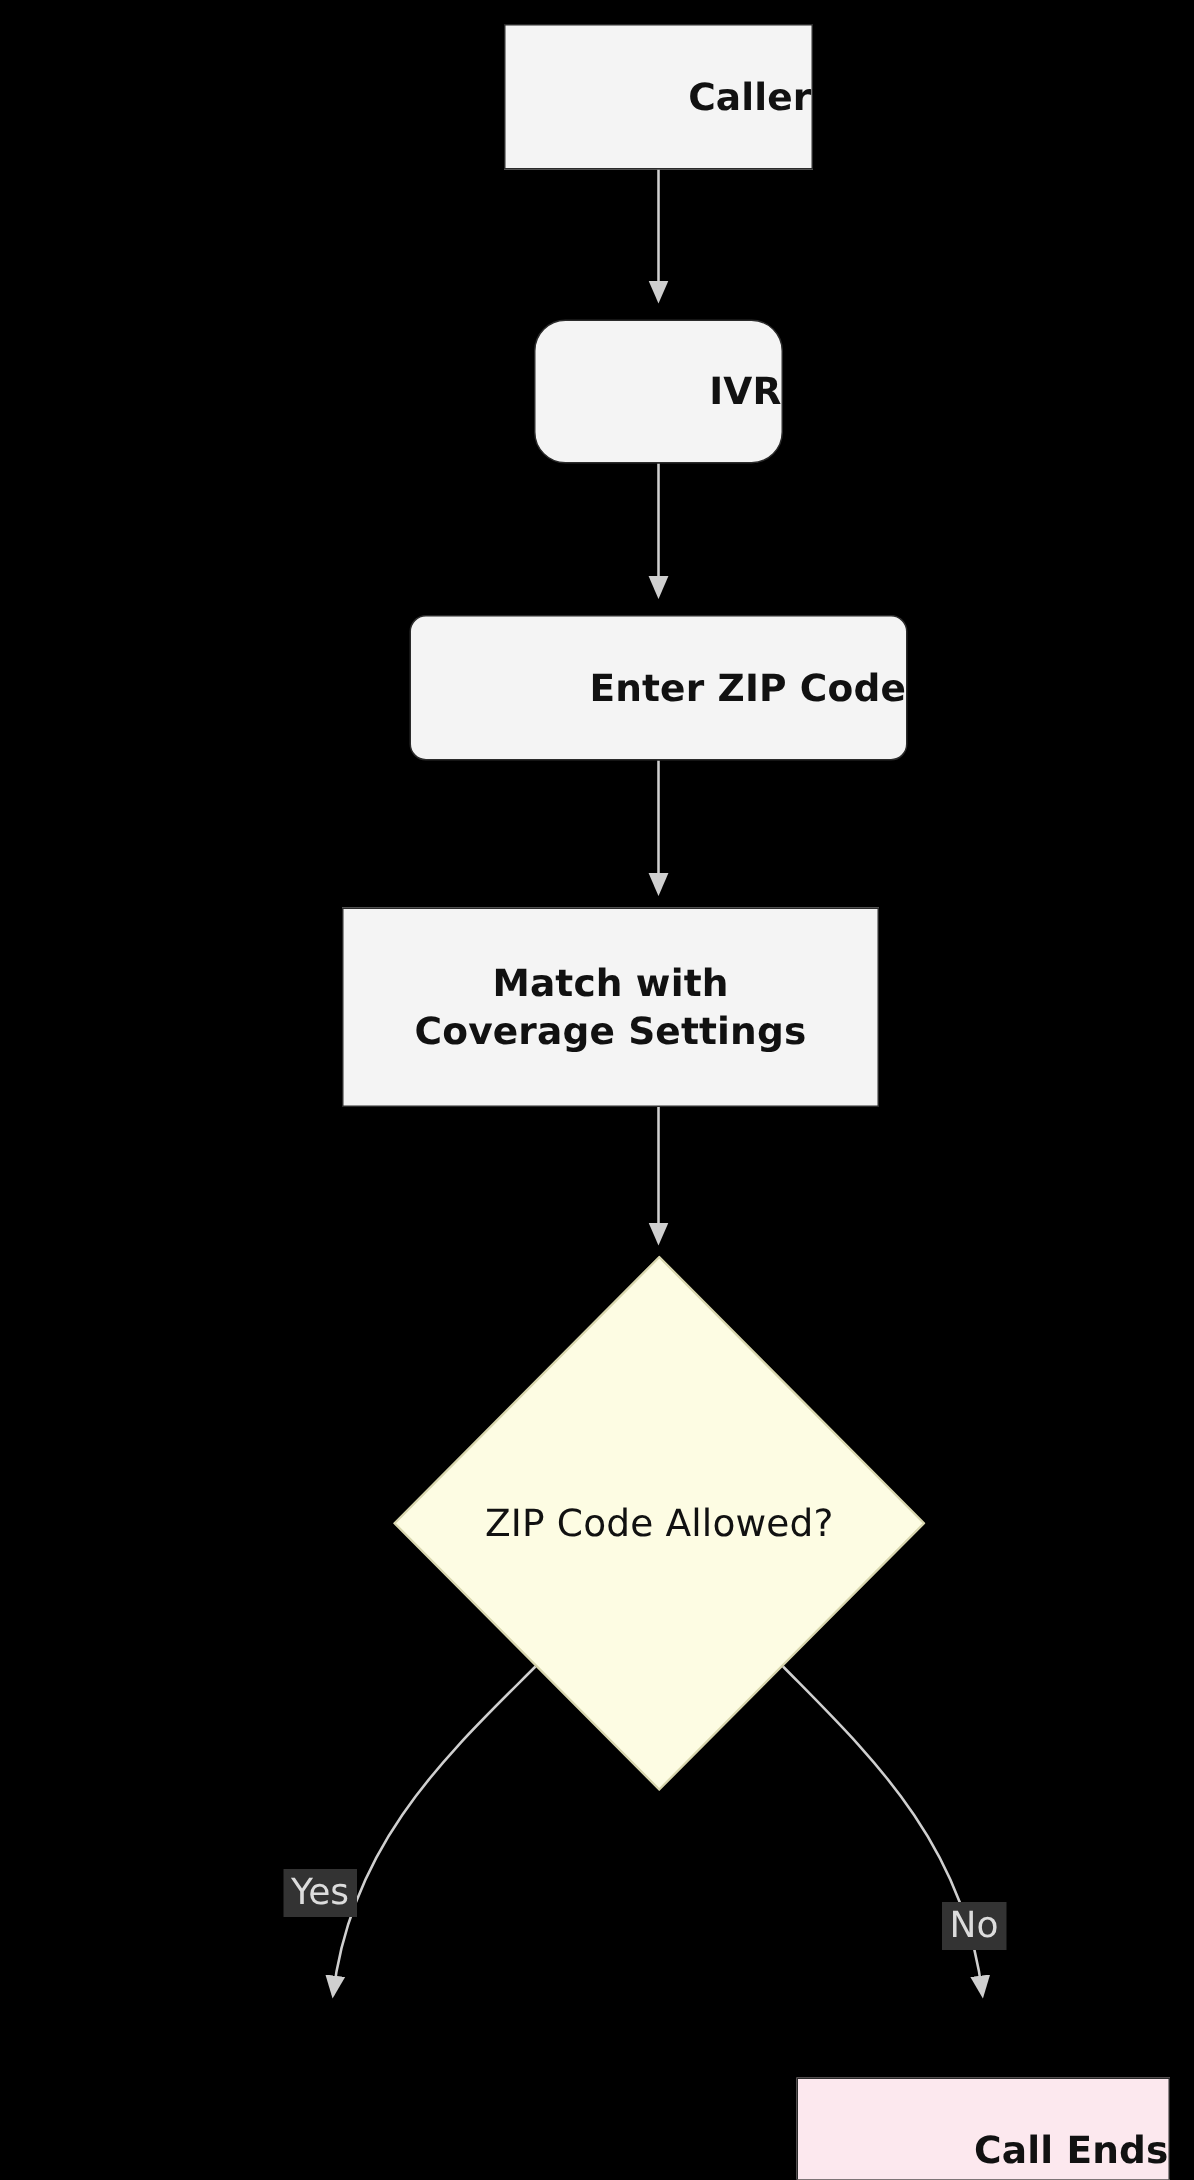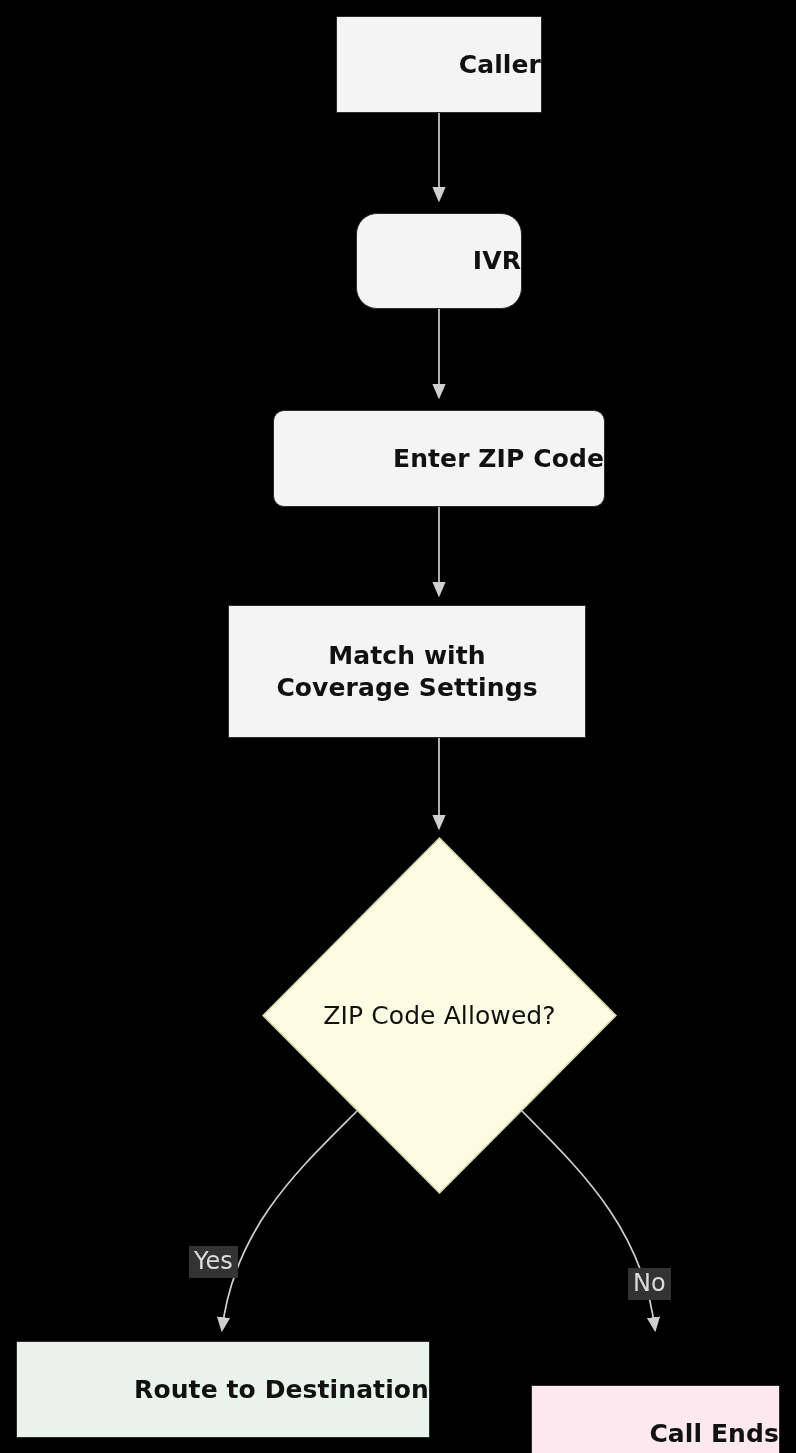--- a/index.html
+++ b/index.html
@@ -130,21 +130,18 @@
     <svg class="decision-shape" width="355" height="357" viewBox="0 0 355 357">
       <polygon points="177.5,1 354,178.5 177.5,356 1,178.5" fill="#fdfce3" stroke="#d8d6ae" stroke-width="1.5"></polygon>
     </svg>
     <div class="decision-label">ZIP Code Allowed?</div>
   </div>
 
   <div class="edge-label" style="left:189px; top:1246px;">Yes</div>
 
   <div class="edge-label" style="left:628px; top:1246px;margin-top:22px;">No</div>
 
-  <div class="node node-success" style="left:16px; top:1341px; width:414px; height:97px;">
-    <span>Route to Destination</span>
-  </div>
 
   <div class="node node-fail" style="left:531px; top:1341px; width:249px; height:97px;">
     <span>Call Ends</span>
   </div>
 
 </div>
 
 </body></html>

